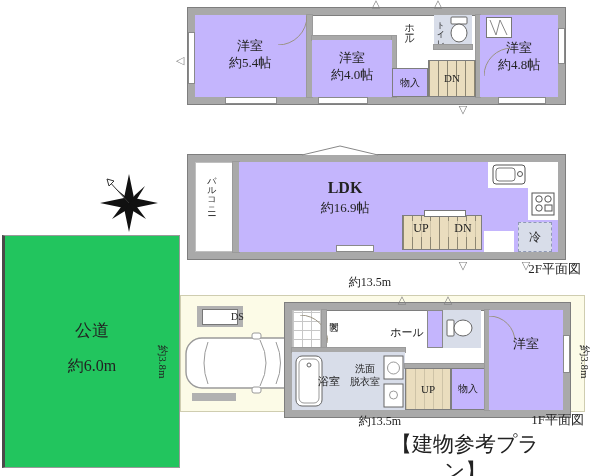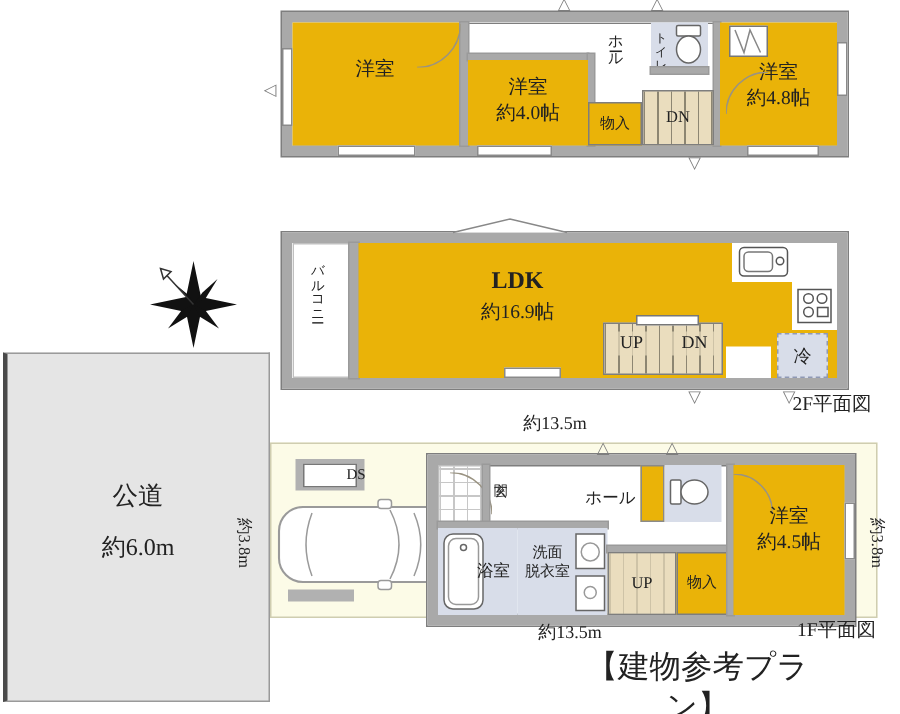--- a/index.html
+++ b/index.html
@@ -1,20 +1,20 @@
 <!DOCTYPE html>
 <html><head>
 <meta charset="utf-8">
 <style>
   html,body{margin:0;padding:0;background:#fff;}
   #stage{position:relative;width:600px;height:476px;background:#ffffff;overflow:hidden;
          font-family:"Liberation Serif","DejaVu Serif",serif;color:#1c1c1c;}
   .abs{position:absolute;box-sizing:border-box;}
   .plan{border:7px solid #A9A9A9;background:#fff;box-shadow:0 0 0 1px #7e7e7e, inset 0 0 0 1px #7e7e7e;}
-  .room{background:#eab308;}
+  .room{background:#c4b5fd;}
   .wet{background:#D8DDE9;}
   .wall{background:#A9A9A9;box-shadow:0 0 0 1px #9a9a9a;}
   .win{background:#fff;border:1px solid #8a8a8a;}
   .lbl{text-align:center;line-height:1.3;color:#222;}
   .vtext{writing-mode:vertical-rl;text-orientation:upright;line-height:1.1;color:#222;}
   .steps{background-color:#EADDBE;border:1px solid #7e7e7e;
          background-image:repeating-linear-gradient(90deg,#8d8672 0 1px,transparent 1px 9px);}
   .tiles{background:#fff;border:1px solid #bdbdbd;
          background-image:repeating-linear-gradient(0deg,#c7c7c7 0 1px,transparent 1px 9px),
                           repeating-linear-gradient(90deg,#c7c7c7 0 1px,transparent 1px 9px);}
@@ -33,29 +33,30 @@
   <svg class="abs" style="left:98px;top:172px;" width="62" height="62" viewBox="0 0 62 62">
     <path d="M31 2 L36 26 L60 31 L36 36 L31 60 L26 36 L2 31 L26 26 Z" fill="#111"></path>
     <polygon points="31,31 37,23 47,14 39,27" fill="#111"></polygon>
     <polygon points="31,31 39,35 48,47 35,39" fill="#111"></polygon>
     <polygon points="31,31 23,35 14,47 27,39" fill="#111"></polygon>
     <polygon points="31,31 25,24 17,16 28,25" fill="#111"></polygon>
     <line x1="31" y1="31" x2="9" y2="7" stroke="#333" stroke-width="1"></line>
     <polygon points="9,7 16,9 11,14" fill="#fff" stroke="#333" stroke-width="1"></polygon>
   </svg>
 
-  <div class="abs" style="left:2px;top:235px;width:178px;height:233px;background:#e5e5e5;border:1px solid #9a9a9a;border-left:3px solid #4a4a4a;padding-left:12px;">
+  <div class="abs" style="left:2px;top:235px;width:178px;height:233px;background:#22c55e;border:1px solid #9a9a9a;border-left:3px solid #4a4a4a;padding-left:12px;">
     <div class="abs lbl" style="left:0;top:84px;width:100%;font-size:17px;">公道</div>
     <div class="abs lbl" style="left:0;top:120px;width:100%;font-size:16px;">約6.0m</div>
   </div>
 
   <div class="abs plan" style="left:188px;top:8px;width:377px;height:96px;"></div>
   <div class="abs room" style="left:195px;top:15px;width:112px;height:82px;"></div>
   <div class="abs lbl" style="left:200px;top:38px;width:100px;font-size:13px;">
     <div>洋室</div>
+    <div>約5.4帖</div>
   </div>
   <div class="abs wall" style="left:307px;top:15px;width:5px;height:82px;"></div>
   <div class="abs wall" style="left:312px;top:36px;width:80px;height:4px;"></div>
   <div class="abs wall" style="left:392px;top:36px;width:4px;height:61px;"></div>
   <div class="abs room" style="left:312px;top:40px;width:80px;height:57px;"></div>
   <div class="abs lbl" style="left:305px;top:50px;width:94px;font-size:13px;">
     <div>洋室</div>
     <div>約4.0帖</div>
   </div>
   <div class="abs vtext" style="left:404px;top:17px;font-size:10px;">ホール</div>
@@ -194,21 +195,20 @@
   <div class="abs room" style="left:451px;top:368px;width:34px;height:42px;border:1px solid #7e7e7e;">
     <div class="lbl" style="font-size:10px;line-height:40px;">物入</div>
   </div>
   <div class="abs wall" style="left:485px;top:310px;width:4px;height:100px;"></div>
   <div class="abs room" style="left:489px;top:310px;width:74px;height:100px;"></div>
   <svg class="abs" style="left:489px;top:316px;" width="26" height="26" viewBox="0 0 26 26">
     <path d="M0 0 A26 26 0 0 1 26 26" fill="none" stroke="#9a9382"></path>
   </svg>
   <div class="abs lbl" style="left:489px;top:336px;width:74px;font-size:13px;">
     <div>洋室</div>
-    <div>約4.5帖</div>
   </div>
   <div class="abs win" style="left:563px;top:335px;width:7px;height:38px;"></div>
   <div class="abs tri" style="left:394px;top:294px;width:16px;">△</div>
   <div class="abs tri" style="left:440px;top:294px;width:16px;">△</div>
 
   <div class="abs dim" style="left:133px;top:355px;width:60px;height:14px;font-size:11px;transform:rotate(90deg);">約3.8m</div>
   <div class="abs dim" style="left:555px;top:355px;width:60px;height:14px;font-size:11px;transform:rotate(90deg);">約3.8m</div>
   <div class="abs dim" style="left:345px;top:413px;width:70px;">約13.5m</div>
   <div class="abs cap" style="left:498px;top:411px;width:86px;">1F平面図</div>
 

